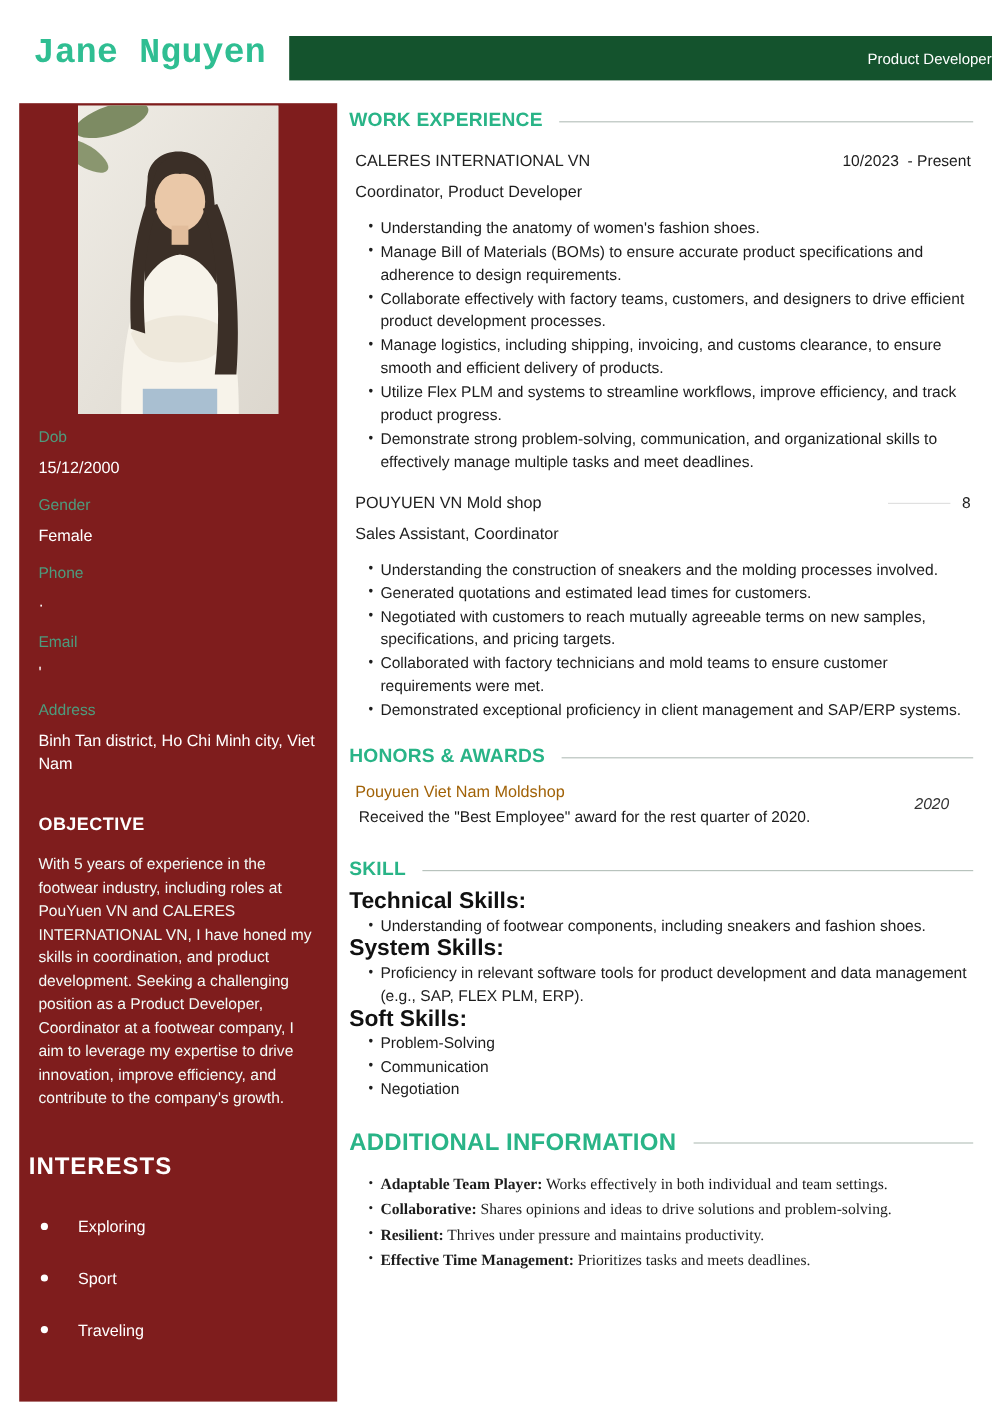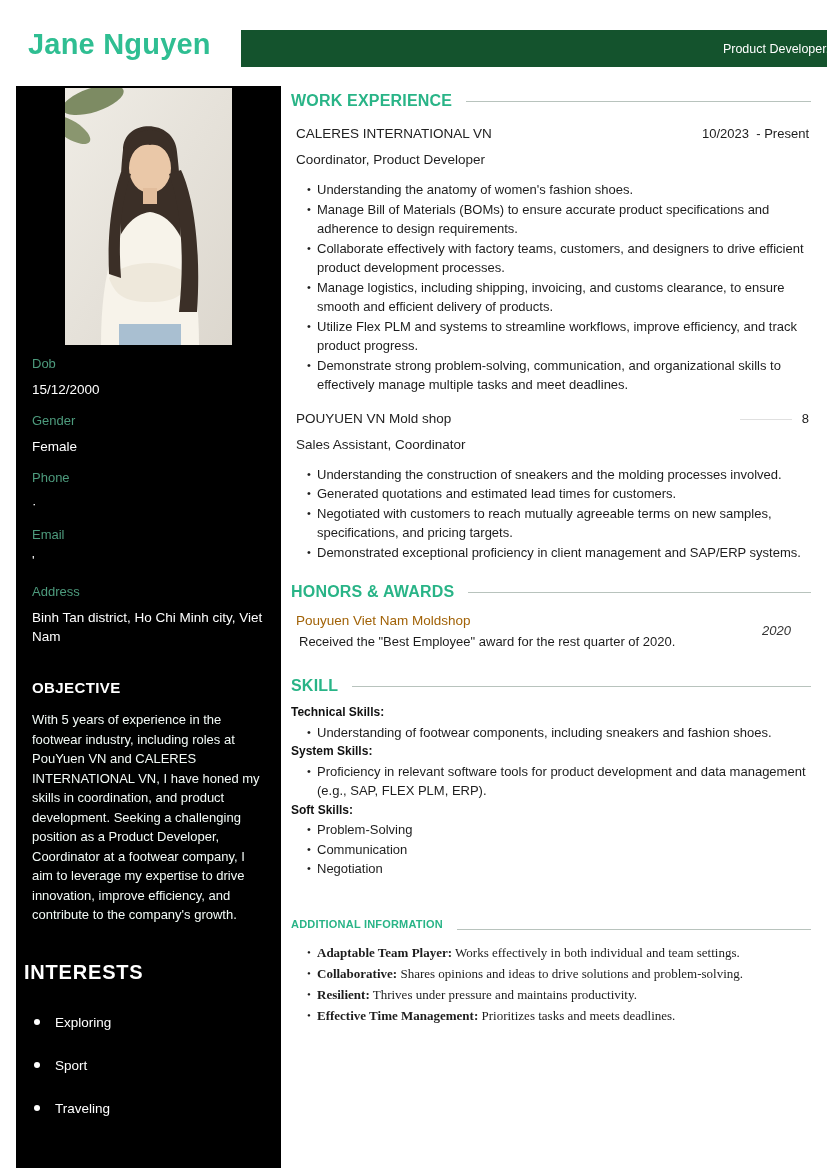--- a/index.html
+++ b/index.html
@@ -1,64 +1,64 @@
 <!DOCTYPE html>
 <html><head>
 <meta charset="utf-8">
 <style>
   * { box-sizing: border-box; }
   html,body { margin:0; padding:0; background:#ffffff; }
   body { font-family:"Liberation Sans", sans-serif; color:#1d1d1d; }
   .page { position:relative; width:827px; height:1170px; background:#fff; overflow:hidden; }
 
   
-  .candidate-name { position:absolute; left:28px; top:28px; margin:0; font-size:29px; font-weight:700; color:#2FBE92; letter-spacing:0.2px; }
+  .candidate-name { position:absolute; left:28px; top:28px; margin:0; font-size:29px; font-weight:700; color:#2FBE92; letter-spacing:0.2px;font-family:Liberation Mono, monospace; }
   .title-banner { position:absolute; left:241px; top:30px; width:669px; height:37px; background:#14532d;
                   display:flex; align-items:center; justify-content:flex-end; padding-right:12px;
                   color:#ffffff; font-size:12.5px; }
 
   
-  .sidebar { position:absolute; left:16px; top:86px; width:265px; height:1082px; background:#000000; color:#fff; padding:0 12px; }
+  .sidebar { position:absolute; left:16px; top:86px; width:265px; height:1082px; background:#7f1d1d; color:#fff; padding:0 12px; }
   .photo { width:167px; height:257px; margin:2px auto 0; display:block; background:#e9e5dd; }
   .info { margin-top:11px; padding-left:4px; }
   .info-pair { margin-bottom:14px; }
   .info-label { color:#4D9B7D; font-size:13px; line-height:15px; margin-bottom:9px; }
   .info-value { color:#ffffff; font-size:13.5px; line-height:19px; min-height:19px; }
   .obj-heading { margin:33px 0 0 4px; font-size:15px; font-weight:700; letter-spacing:0.4px; color:#fff; }
   .obj-text { margin:14px 4px 0; font-size:13px; line-height:19.5px; color:#f3fbf7; }
   .interests-heading { margin:36px 0 0 -4px; font-size:20px; font-weight:700; letter-spacing:0.8px; color:#fff; }
   .interests-list { list-style:none; margin:29px 0 0; padding:0 0 0 6px; }
-  .interest-item { display:flex; align-items:center; gap:15px; font-size:13.5px; line-height:19px; margin-bottom:24px;text-align:center; }
+  .interest-item { display:flex; align-items:center; gap:25px; font-size:13.5px; line-height:19px; margin-bottom:24px;text-align:center; }
   .dot { width:6px; height:6px; border-radius:50%; background:#fff; flex:0 0 auto; }
 
   
   .main { position:absolute; left:291px; top:86px; width:520px; }
   .sec { display:flex; align-items:center; gap:14px; color:#29B487; font-weight:700; font-size:16px; letter-spacing:0.2px; }
   .sec .rule { flex:1; height:1px; background:#b8c3bd; }
   .sec-work { margin-top:6px; }
   .sec-honors { margin-top:21px; }
   .sec-skill { margin-top:26px; }
-  .sec-additional { margin-top:39px; font-size:11px;align-items:flex-end; }
+  .sec-additional { margin-top:23px; font-size:20px; }
 
   .job-header { display:flex; justify-content:space-between; align-items:baseline; margin-top:16px; padding:0 2px 0 5px; font-size:13.5px; color:#222; }
   .job-dates { font-size:13px; color:#1d1d1d; white-space:pre; }
   .redact-line { display:inline-block; width:52px; height:1px; background:#e0e0e0; vertical-align:middle; margin-right:10px; }
   .job-role { margin-top:11px; padding-left:5px; font-size:13.5px; color:#1f1f1f; }
   ul.bullets { list-style:none; margin:13px 0 0; padding:0 0 0 16px; }
   ul.bullets li { position:relative; padding-left:10px; font-size:13px; line-height:19.5px; color:#1d1d1d; }
   ul.bullets li::before { content:"•"; position:absolute; left:0; top:0; font-size:11px; line-height:19.5px; color:#1d1d1d; }
   .job-2 { margin-top:16px; }
 
   .honors-body { position:relative; margin-top:10px; padding-left:5px; }
   .honors-org { font-size:13.5px; line-height:19px; color:#a16207; }
   .honors-desc { font-size:13px; line-height:19px; color:#1d1d1d; margin-top:2px; padding-left:3px; }
   .honors-year { position:absolute; right:20px; top:12px; font-size:13px; font-style:italic; color:#333; }
 
   .skills-body { margin-top:8px; }
-  .skill-group-label { font-size:12px; font-weight:700; line-height:19.5px; color:#111; }
+  .skill-group-label { font-size:19px; font-weight:700; line-height:19.5px; color:#111; }
   .skills-body ul.bullets { margin-top:0; }
 
   .additional-body { margin-top:4px; }
   .additional-body li { margin-bottom:1.5px;font-family:Liberation Serif, serif; }
   .additional-body b { font-weight:700; }
 </style>
 </head>
 <body>
 
 <div class="page">
@@ -160,20 +160,21 @@
     <section class="job job-2">
       <div class="job-header">
         <span class="job-company">POUYUEN VN Mold shop</span>
         <span class="job-dates"><span class="redact-line"></span><span>8</span></span>
       </div>
       <div class="job-role">Sales Assistant, Coordinator</div>
       <ul class="bullets">
         <li>Understanding the construction of sneakers and the molding processes involved.</li>
         <li>Generated quotations and estimated lead times for customers.</li>
         <li>Negotiated with customers to reach mutually agreeable terms on new samples, specifications, and pricing targets.</li>
+        <li>Collaborated with factory technicians and mold teams to ensure customer requirements were met.</li>
         <li>Demonstrated exceptional proficiency in client management and SAP/ERP systems.</li>
       </ul>
     </section>
 
     <div class="sec sec-honors">
       <span>HONORS &amp; AWARDS</span>
       <span class="rule"></span>
     </div>
     <div class="honors-body">
       <div class="honors-org">Pouyuen Viet Nam Moldshop</div>

